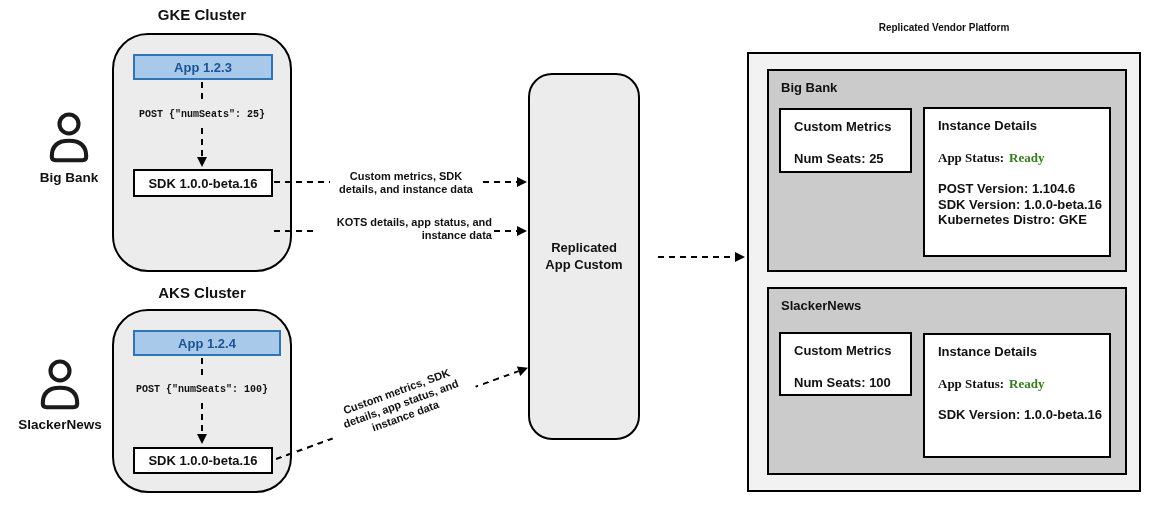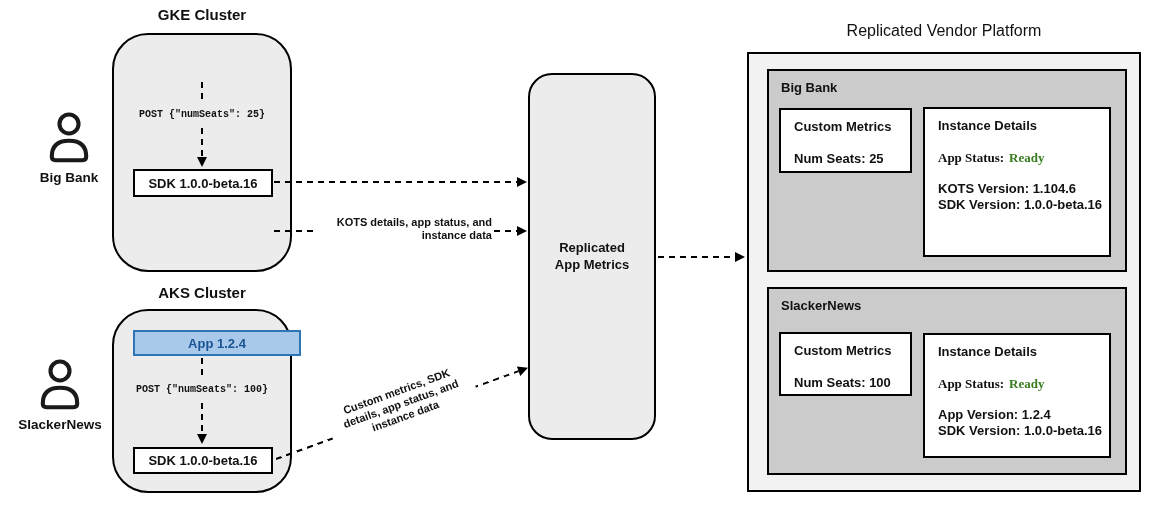--- a/index.html
+++ b/index.html
@@ -49,21 +49,21 @@
 
   
   .service{
     background:#ececec;border:2.5px solid #000;border-radius:24px;
     display:flex;flex-direction:column;align-items:center;justify-content:center;
     font-weight:bold;font-size:13px;line-height:1.3;
   }
 
   
   .platform{background:#f2f2f2;border:2.5px solid #000;}
-  .platform-title{font-weight:normal;font-size:16px;}
+  .platform-title{font-weight:bold;font-size:10px;}
   .customer{background:#cbcbcb;border:2.5px solid #000;}
   .customer-name{font-weight:bold;font-size:13px;}
   .panel{
     background:#fff;border:2px solid #000;font-weight:bold;font-size:13px;line-height:15.5px;
   }
   .panel .inner{padding:9px 8px 0 13px;}
   .gap{height:16px;}
   .ready{color:#377d1f;margin-left:5px;}
   .status-row{display:flex;font-family:Liberation Serif, serif;}
   .nowrap{white-space:nowrap;}
@@ -84,51 +84,53 @@
   <div class="abs persona" style="left:10px;top:357px;width:100px;">
     <svg width="58" height="56" viewBox="0 0 64 60">
       <circle cx="32" cy="14.5" r="10.5" fill="none" stroke="#1a1a1a" stroke-width="4.5"></circle>
       <path d="M13 50.5 q0 -17.5 19 -17.5 q19 0 19 17.5 q0 4 -4 4 l-30 0 q-4 0 -4 -4 z" fill="none" stroke="#1a1a1a" stroke-width="4.5" stroke-linejoin="round"></path>
     </svg>
     <div class="persona-label">SlackerNews</div>
   </div>
 
   <div class="abs cluster-title ctr" style="left:112px;top:6px;width:180px;">GKE Cluster</div>
   <div class="abs cluster" style="left:112px;top:33px;width:180px;height:239px;"></div>
+  <div class="abs appbox" style="left:133px;top:54px;width:140px;height:26px;">App 1.2.3</div>
   <div class="abs dash-v" style="left:201px;top:82px;height:22px;"></div>
   <div class="abs post ctr" style="left:116px;top:109px;width:172px;">POST {"numSeats": 25}</div>
   <div class="abs dash-v" style="left:201px;top:128px;height:29px;"></div>
   <div class="abs arr-d" style="left:197px;top:157px;"></div>
   <div class="abs wbox" style="left:133px;top:169px;width:140px;height:28px;">SDK 1.0.0-beta.16</div>
 
   <div class="abs cluster-title ctr" style="left:112px;top:284px;width:180px;">AKS Cluster</div>
   <div class="abs cluster" style="left:112px;top:309px;width:180px;height:184px;"></div>
-  <div class="abs appbox" style="left:133px;top:330px;width:168px;height:26px;">App 1.2.4</div>
+  <div class="abs appbox" style="left:133px;top:330px;width:148px;height:26px;">App 1.2.4</div>
   <div class="abs dash-v" style="left:201px;top:358px;height:20px;"></div>
   <div class="abs post ctr" style="left:112px;top:384px;width:180px;">POST {"numSeats": 100}</div>
   <div class="abs dash-v" style="left:201px;top:403px;height:31px;"></div>
   <div class="abs arr-d" style="left:197px;top:434px;"></div>
   <div class="abs wbox" style="left:133px;top:447px;width:140px;height:27px;">SDK 1.0.0-beta.16</div>
 
   <div class="abs dash-h" style="left:274px;top:181px;width:243px;"></div>
   <div class="abs arr-r" style="left:517px;top:177px;"></div>
+  <div class="abs flow-label" style="left:406px;top:183px;width:152px;">Custom metrics, SDK details, and instance data</div>
 
   <div class="abs dash-h" style="left:274px;top:230px;width:243px;"></div>
   <div class="abs arr-r" style="left:517px;top:226px;"></div>
   <div class="abs flow-label" style="left:406px;top:229px;width:176px;text-align:right;">KOTS details, app status, and instance data</div>
 
   <div class="abs" style="left:276px;top:453px;width:268px;height:12px;transform:rotate(-19.9deg);transform-origin:left center;">
     <div class="dash-h" style="position:absolute;left:0;top:5px;width:258px;"></div>
     <div class="arr-r" style="position:absolute;right:0;top:1px;"></div>
   </div>
   <div class="abs flow-label rot" style="left:401px;top:404px;width:152px;">Custom metrics, SDK details, app status, and instance data</div>
 
-  <div class="abs service" style="left:528px;top:73px;width:128px;height:367px;">
+  <div class="abs service" style="left:528px;top:73px;width:112px;height:367px;">
     <div>Replicated</div>
-    <div>App Metrics</div>
+    <div>App Custom</div>
   </div>
 
   <div class="abs dash-h" style="left:658px;top:256px;width:78px;"></div>
   <div class="abs arr-r" style="left:735px;top:252px;"></div>
 
   <div class="abs platform-title ctr" style="left:747px;top:22px;width:394px;">Replicated Vendor Platform</div>
   <div class="abs platform" style="left:747px;top:52px;width:394px;height:440px;"></div>
 
   <div class="abs customer" style="left:767px;top:69px;width:360px;height:203px;"></div>
   <div class="abs customer-name" style="left:781px;top:80px;">Big Bank</div>
@@ -141,22 +143,23 @@
   </div>
   <div class="abs panel" style="left:923px;top:107px;width:188px;height:150px;">
     <div class="inner">
       <div class="nowrap">Instance Details</div>
       <div class="gap"></div>
       <div class="status-row nowrap">
         <span>App Status:</span>
         <span class="ready">Ready</span>
       </div>
       <div class="gap"></div>
-      <div class="nowrap">KOTS Version: 1.104.6</div>
+      <div class="nowrap">POST Version: 1.104.6</div>
       <div class="nowrap">SDK Version: 1.0.0-beta.16</div>
+      <div class="nowrap">Kubernetes Distro: GKE</div>
     </div>
   </div>
 
   <div class="abs customer" style="left:767px;top:287px;width:360px;height:188px;"></div>
   <div class="abs customer-name" style="left:781px;top:298px;">SlackerNews</div>
   <div class="abs panel" style="left:779px;top:332px;width:133px;height:64px;">
     <div class="inner">
       <div class="nowrap">Custom Metrics</div>
       <div class="gap"></div>
       <div class="nowrap">Num Seats: 100</div>
@@ -164,18 +167,17 @@
   </div>
   <div class="abs panel" style="left:923px;top:333px;width:188px;height:125px;">
     <div class="inner">
       <div class="nowrap">Instance Details</div>
       <div class="gap"></div>
       <div class="status-row nowrap">
         <span>App Status:</span>
         <span class="ready">Ready</span>
       </div>
       <div class="gap"></div>
-      <div class="nowrap">App Version: 1.2.4</div>
       <div class="nowrap">SDK Version: 1.0.0-beta.16</div>
     </div>
   </div>
 
 </div>
 
 </body></html>

